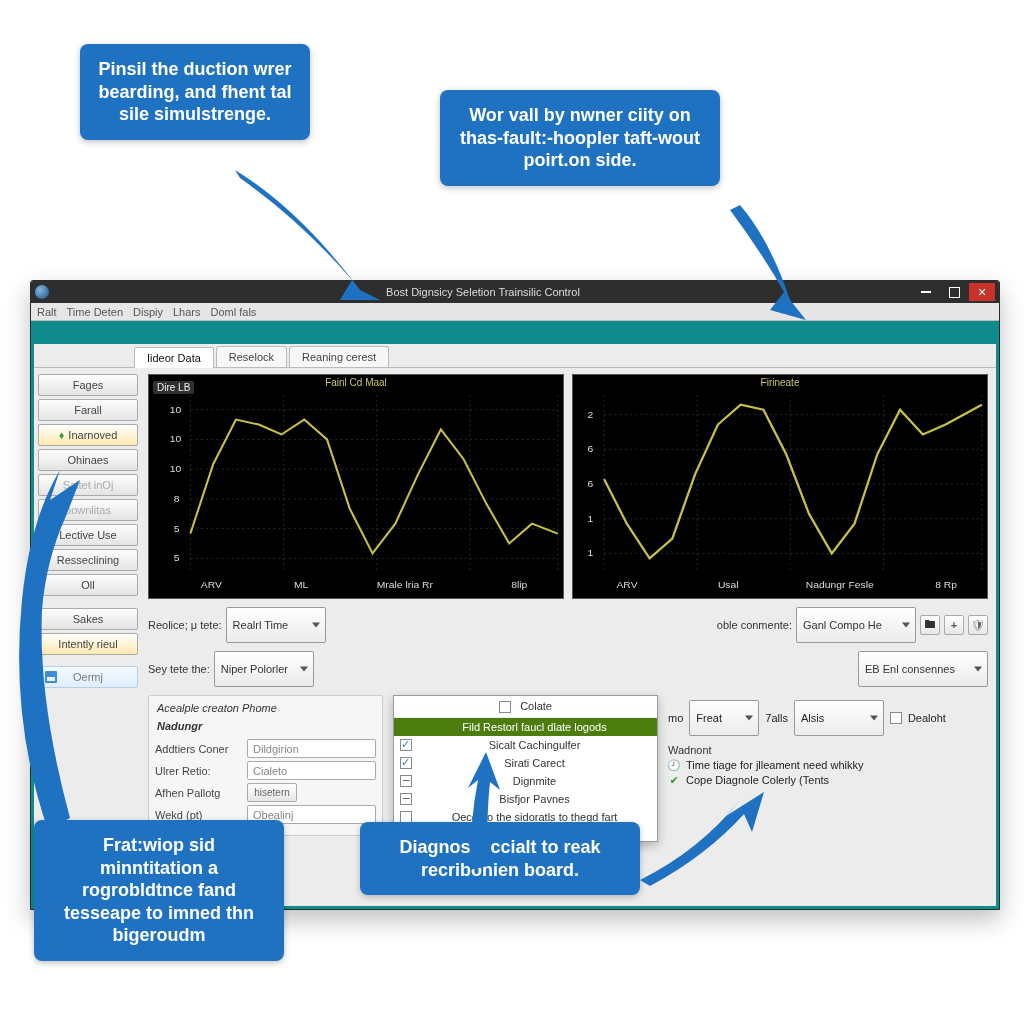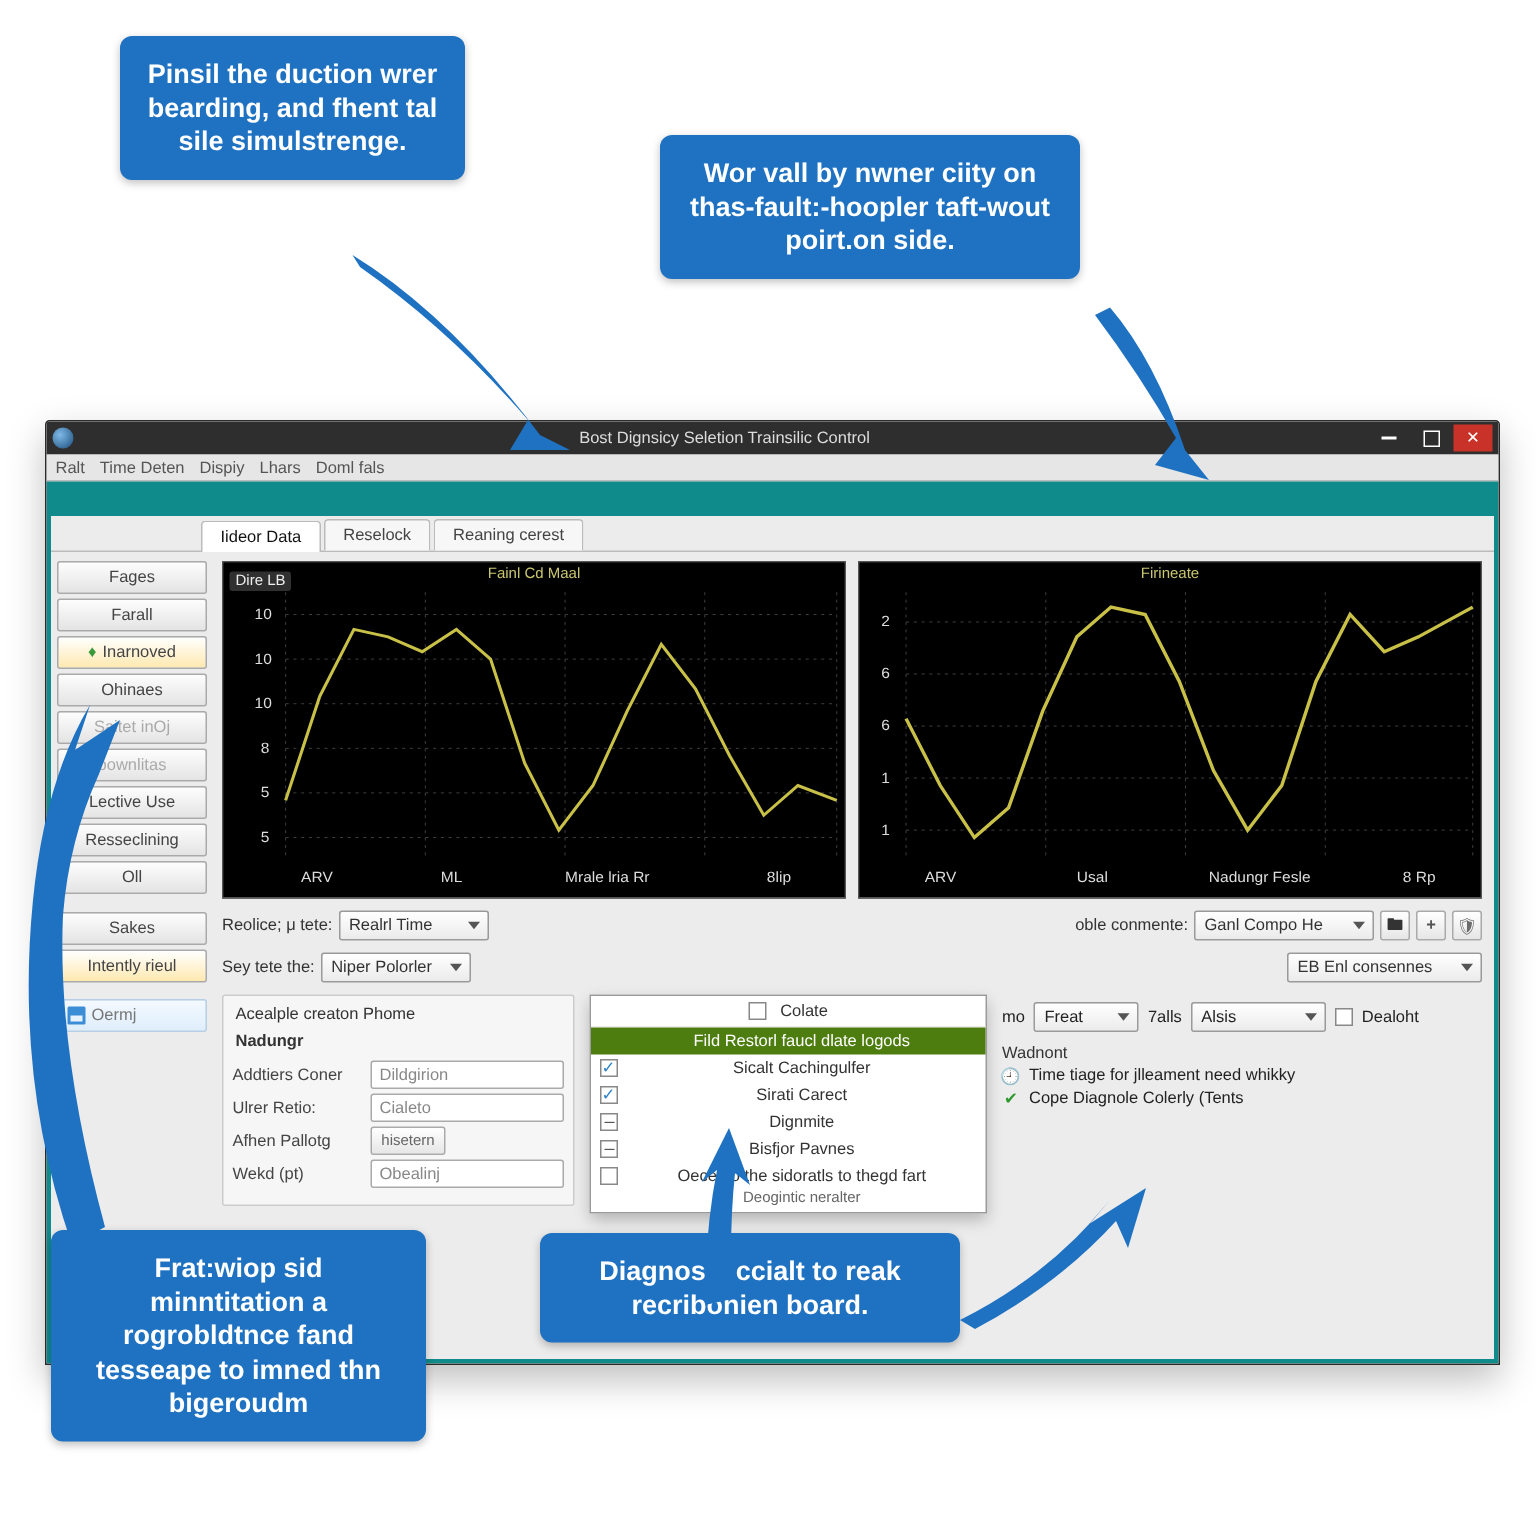--- a/index.html
+++ b/index.html
@@ -98,59 +98,59 @@
     border:1px solid #aaa;
     border-radius:2px;
     font-size:11px; color:#444;
     display:flex; align-items:center; justify-content:center;
     padding:0 4px;
     white-space:nowrap; overflow:hidden;
   }
   .sidebtn.disabled { color:#aaa; }
   .sidebtn.accent { background:linear-gradient(#fff,#ffe9b0); }
   .sidespacer { height:6px; }
-  .openbtn { margin-top:8px; height:22px; border:1px solid #b5d0e6; background:linear-gradient(#f3f9ff,#dfeefc); border-radius:2px; color:#777; display:flex; align-items:center; gap:4px; padding:0 6px; font-size:11px;}
+  .openbtn { margin-top:8px; height:22px; border:1px solid #b5d0e6; background:linear-gradient(#f3f9ff,#dfeefc); border-radius:2px; color:#777; display:flex; align-items:center; gap:16px; padding:0 6px; font-size:11px;}
   .openbtn .disk { width:12px;height:12px;background:#3b8dd6;border-radius:1px;position:relative;}
   .openbtn .disk::after{content:"";position:absolute;left:2px;top:6px;width:8px;height:4px;background:#e8f2fb;}
 
   
   .main { flex:1; display:flex; flex-direction:column; padding:6px 8px 8px 6px; gap:8px; }
 
   
   .charts { display:flex; gap:8px; height:225px; }
   .chart { flex:1; background:#000; position:relative; border:1px solid #555;}
   .chart .title { position:absolute; top:2px; left:50%; transform:translateX(-50%); color:#c9c571; font-size:10px;}
   .chart .ylabel { position:absolute; left:4px; top:6px; color:#eee; font-size:10px; background:rgba(80,80,80,.6); padding:1px 4px; border-radius:2px;}
   .chart svg { width:100%; height:100%; }
 
   
   .ctrl-row { display:flex; gap:20px; align-items:center; }
   .ctrl { display:flex; align-items:center; gap:4px; font-size:11px; color:#333; }
   .combo {
-    height:20px; min-width:100px;
+    height:36px; min-width:100px;
     background:linear-gradient(#fff,#ebebeb);
     border:1px solid #9a9a9a; border-radius:2px;
     display:flex; align-items:center; padding:0 18px 0 6px;
     position:relative; font-size:11px;
   }
   .combo::after{ content:""; position:absolute; right:5px; top:50%; width:0;height:0; border-left:4px solid transparent;border-right:4px solid transparent;border-top:5px solid #555; transform:translateY(-50%);}
   .iconbtn { width:20px;height:20px;border:1px solid #aaa;border-radius:2px;background:linear-gradient(#fff,#e6e6e6);display:flex;align-items:center;justify-content:center;}
   .plus::before{content:"+";font-weight:bold;color:#555;}
   .shield{color:#6b6b6b;}
 
   
   .lower { display:flex; gap:10px; align-items:flex-start; position:relative; }
   .formpanel {
     width:235px;
     border:1px solid #ccc; border-radius:2px;
     background:#f6f6f6;
     padding:4px 6px 8px 6px;
     font-size:11px;
   }
-  .formpanel .group-title { font-size:11px; color:#333; padding:2px 0 4px 2px;}
+  .formpanel .group-title { font-size:11px; color:#333; padding:2px 0 4px 2px;font-style:italic;}
   .formpanel .row { display:flex; align-items:center; gap:6px; margin:3px 0;}
   .formpanel .row label { width:86px; color:#444; }
   .formpanel .field {
     flex:1; height:19px; background:#fff; border:1px solid #aaa; border-radius:2px;
     padding:0 5px; display:flex; align-items:center; color:#888;
   }
   .tinybtn { width:50px; height:19px; border:1px solid #aaa; border-radius:2px; background:linear-gradient(#fff,#e6e6e6); font-size:10px; color:#666; display:flex;align-items:center;justify-content:center;}
 
   
   .dropdown {
@@ -402,21 +402,21 @@
             </div>
 
           </div>
 
         </div>
       </div>
     </div>
   </div>
 </div>
 
-<div class="callout" style="left:80px; top:24px; width:230px;">Pinsil the duction wrer bearding, and fhent tal sile simulstrenge.</div>
+<div class="callout" style="left:80px; top:44px; width:230px;">Pinsil the duction wrer bearding, and fhent tal sile simulstrenge.</div>
 <div class="callout" style="left:440px; top:90px; width:310px;">Wor vall by nwner ciity on thas-fault:-hoopler taft-wout poirt.on side.</div>
 <div class="callout" style="left:34px; top:820px; width:250px;">Frat:wiop sid minntitation a rogrobldtnce fand tesseape to imned thn bigeroudm</div>
 <div class="callout" style="left:360px; top:822px; width:300px;">Diagnosic ccialt to reak recribonien board.</div>
 
 <svg class="arrows">
 
   <path class="arrowpath" d="M235 170 Q300 210 360 290 L380 300 L340 300 L352 280 Q300 220 240 178 Z"></path>
 
   <path class="arrowpath" d="M740 205 Q770 240 790 300 L806 320 L770 310 L784 292 Q760 250 730 210 Z"></path>
 

